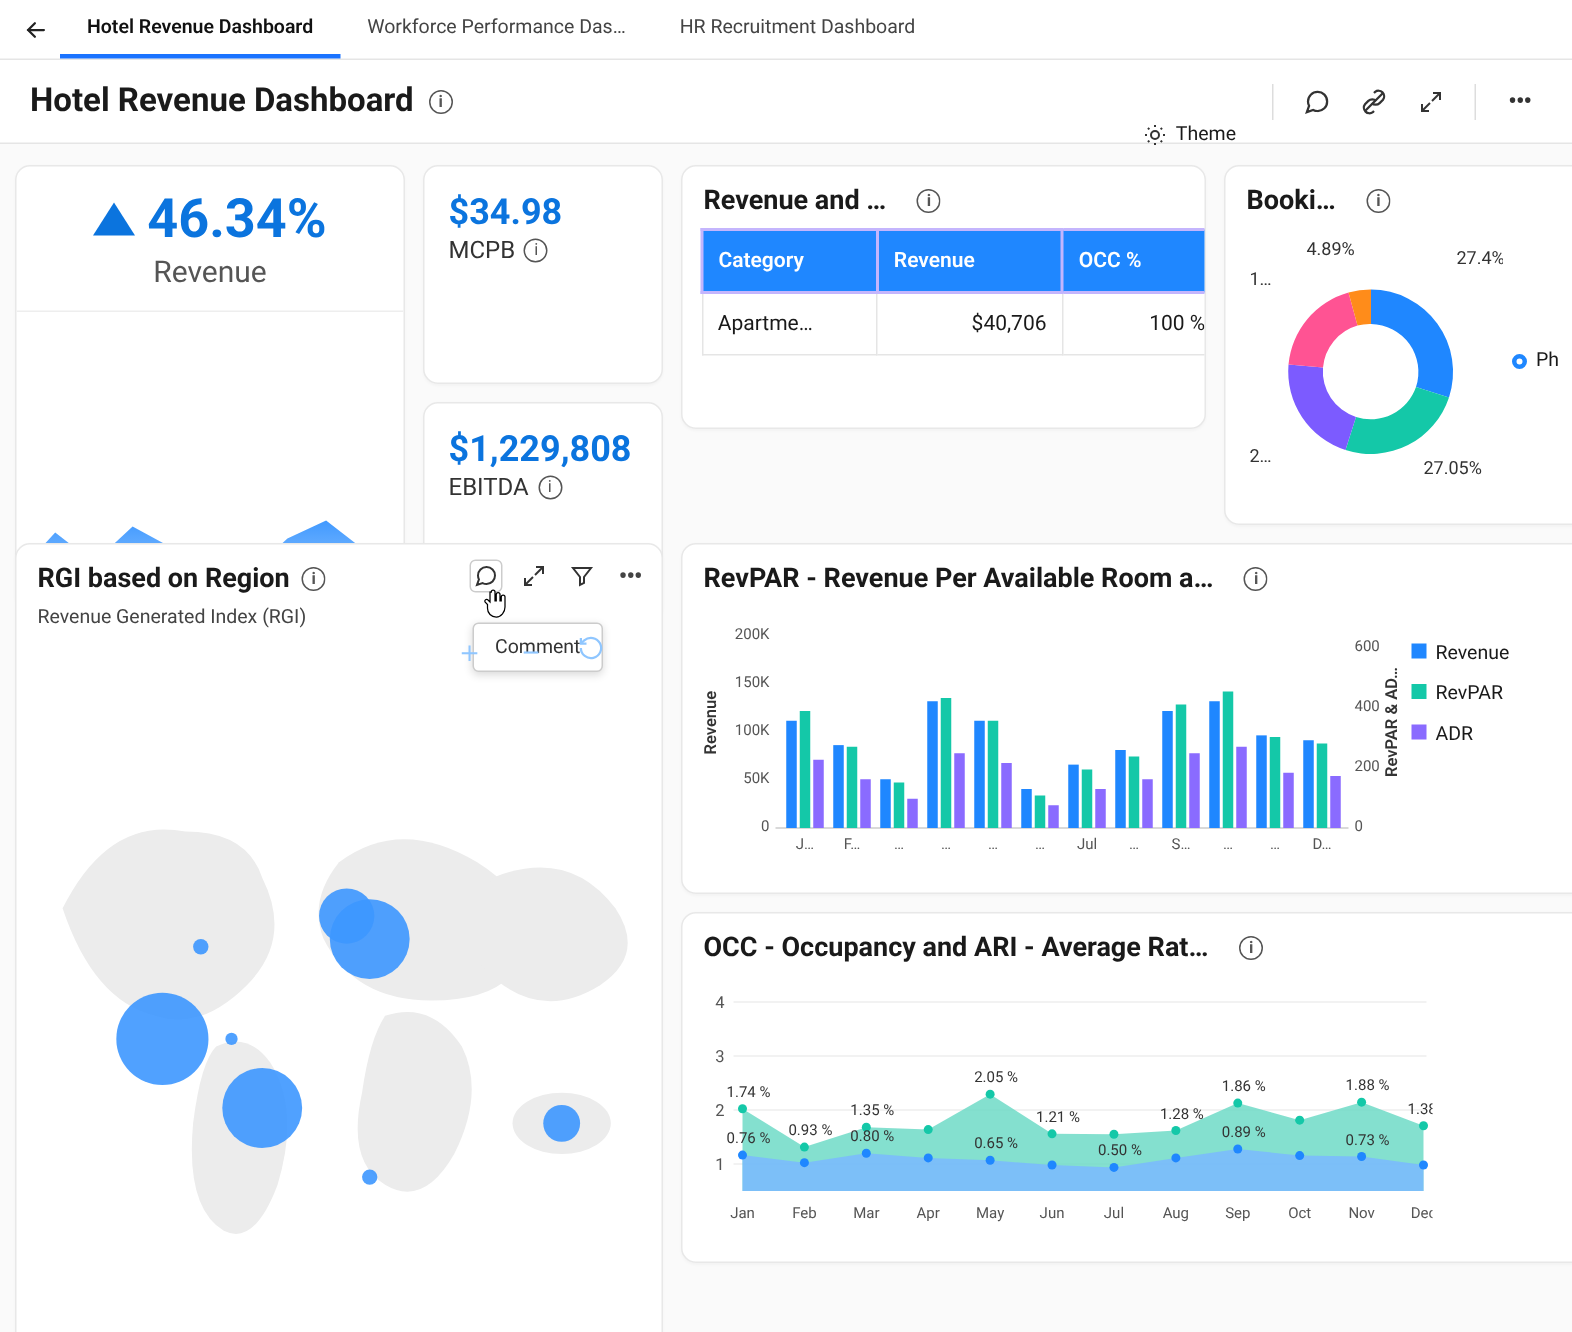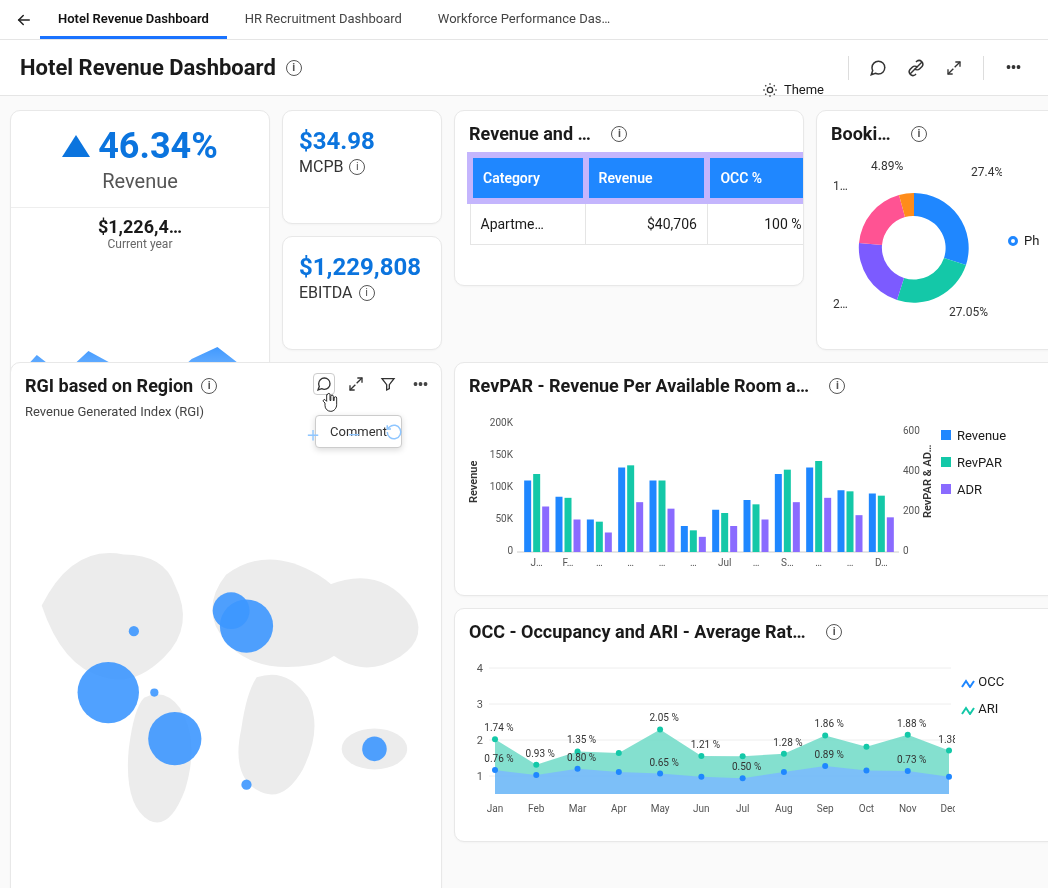--- a/index.html
+++ b/index.html
@@ -151,34 +151,34 @@
   }
   .kpi-col {
     flex:1;
     text-align:center;
     padding:8px 4px 2px;
   }
   .kpi-col + .kpi-col { border-left:1px solid #eee; }
   .kpi-col .amt { font-size:18px; font-weight:700; white-space:nowrap; overflow:hidden; text-overflow:ellipsis; }
   .kpi-col .lbl { font-size:12px; color:#666; }
   
-  #kpi-stack { grid-column:2; grid-row:1; display:flex; flex-direction:column; gap:12px; height:240px; }
+  #kpi-stack { grid-column:2; grid-row:1; display:flex; flex-direction:column; gap:12px; height:304px; }
   #kpi-mcpb, #kpi-ebitda { flex:1; padding:16px; }
   .stack-val { color:#0b74de; font-size:24px; font-weight:700; }
   .stack-lbl { font-size:16px; color:#333; display:flex; align-items:center; gap:6px; margin-top:2px; }
   
   #rev-table { grid-column:3; grid-row:1; height:176px; }
   table.data { width:calc(100% - 0px); border-collapse:collapse; margin:0 12px 12px; font-size:14px; }
   table.data th {
     background:#1f87ff;
     color:#fff;
     text-align:left;
     padding:12px 10px;
     font-weight:600;
-    border:6px solid #c4b5fd;
+    border:2px solid #c4b5fd;
   }
   table.data td {
     padding:12px 10px;
     border:1px solid #e5e5e5;
     white-space:nowrap;
     overflow:hidden;
     text-overflow:ellipsis;
     max-width:100px;
   }
   table.data td.num { text-align:right;padding-left:28px; }
@@ -228,22 +228,22 @@
 
 <div class="tabbar">
   <div class="back-btn">
     <svg width="18" height="18" viewBox="0 0 24 24" fill="none" stroke="#222" stroke-width="2" stroke-linecap="round">
         <path d="M19 12H5"></path>
         <path d="M11 18l-6-6 6-6"></path>
       </svg>
   </div>
   <div class="tabs">
     <div class="tab active">Hotel Revenue Dashboard</div>
+    <div class="tab">Workforce Performance Das…</div>
     <div class="tab">HR Recruitment Dashboard</div>
-    <div class="tab">Workforce Performance Das…</div>
   </div>
 </div>
 
 <div class="headerbar">
   <div class="page-title">
     <span>Hotel Revenue Dashboard</span>
     <span class="info-icon">i</span>
   </div>
   <div class="header-actions">
     <div class="btn">
@@ -283,24 +283,20 @@
 
   <div id="kpi-revenue" class="card">
     <div class="kpi-big">
       <div class="kpi-pct">
         <span class="tri-up"></span>
         <span>46.34%</span>
       </div>
       <div class="kpi-sublabel">Revenue</div>
     </div>
     <div class="kpi-cols">
-      <div class="kpi-col">
-        <div class="amt">$1,226,4…</div>
-        <div class="lbl">Current year</div>
-      </div>
     </div>
     <svg width="100%" height="60" viewBox="0 0 260 60" preserveAspectRatio="none" style="margin-top:auto;">
       <defs>
         <linearGradient id="g1" x1="0" y1="0" x2="0" y2="1">
             <stop offset="0%" stop-color="#6db4ff"></stop>
             <stop offset="100%" stop-color="#cde6ff"></stop>
           </linearGradient>
         <linearGradient id="g2" x1="0" y1="0" x2="0" y2="1">
             <stop offset="0%" stop-color="#1f87ff"></stop>
             <stop offset="100%" stop-color="#a3d0ff"></stop>
@@ -640,32 +636,18 @@
               <text x="195.0909090909091" y="158">May</text>
               <text x="236.36363636363637" y="158">Jun</text>
               <text x="277.6363636363636" y="158">Jul</text>
               <text x="318.90909090909093" y="158">Aug</text>
               <text x="360.1818181818182" y="158">Sep</text>
               <text x="401.45454545454544" y="158">Oct</text>
               <text x="442.72727272727275" y="158">Nov</text>
               <text x="484" y="158">Dec</text>
             </g>
         </svg>
-        <div class="chart-legend">
-          <div>
-            <svg width="14" height="10" style="vertical-align:middle">
-                <path d="M1,9 L5,3 L9,9 L13,3" stroke="#1f87ff" stroke-width="2" fill="none"></path>
-              </svg>
-            <span>OCC</span>
-          </div>
-          <div>
-            <svg width="14" height="10" style="vertical-align:middle">
-                <path d="M1,9 L5,3 L9,9 L13,3" stroke="#14c8a8" stroke-width="2" fill="none"></path>
-              </svg>
-            <span>ARI</span>
-          </div>
-        </div>
       </div>
     </div>
 
   </div>
 
 </div>
 
 </body></html>

